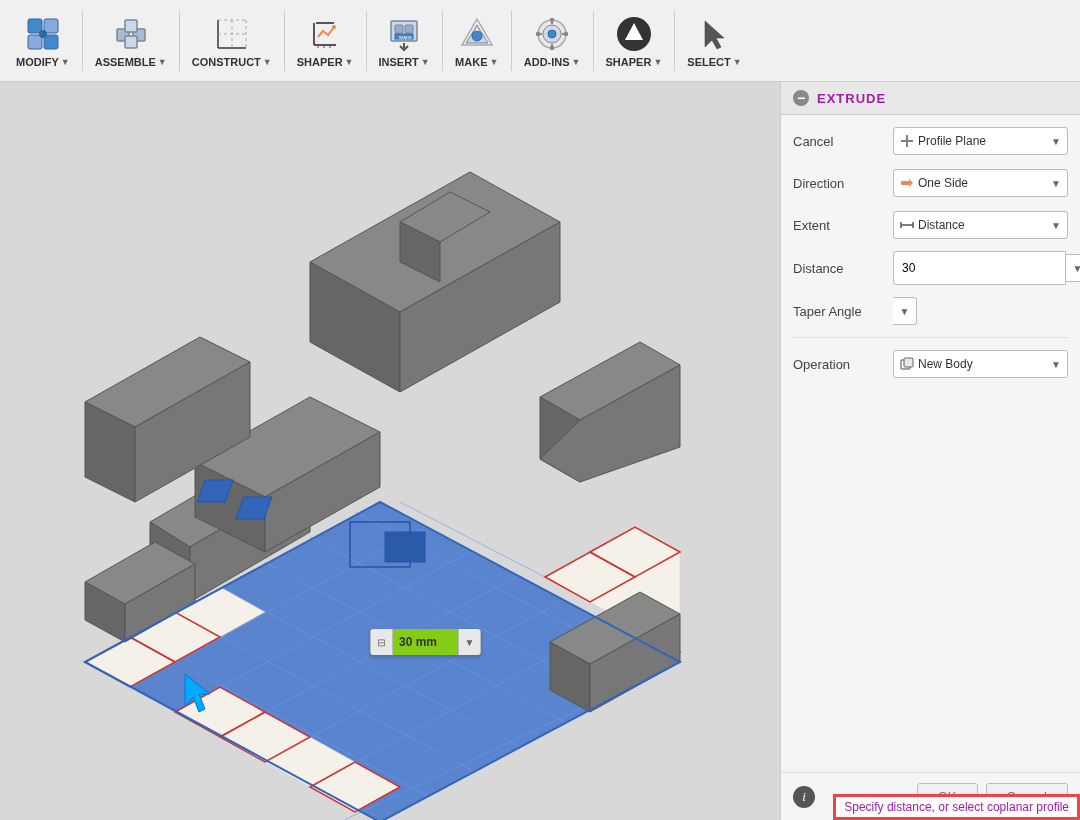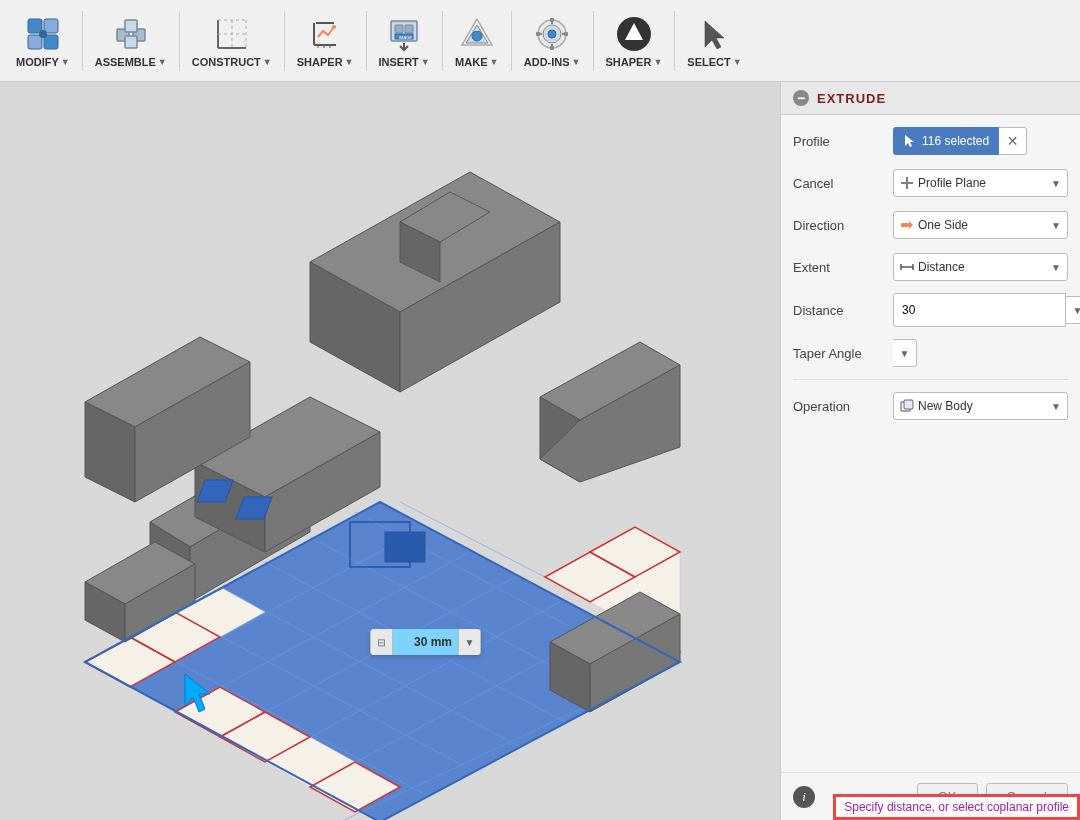--- a/index.html
+++ b/index.html
@@ -66,21 +66,21 @@
       gap: 8px;
     }
     #extrude-header .minus-btn {
       width: 16px; height: 16px;
       background: #888;
       border-radius: 50%;
       display: flex; align-items: center; justify-content: center;
       color: white; font-size: 14px; font-weight: bold;
       cursor: pointer; line-height: 1;
     }
-    #extrude-title { font-size: 13px; font-weight: bold; color: #7f1d1d; letter-spacing: 1px; }
+    #extrude-title { font-size: 13px; font-weight: bold; color: #a21caf; letter-spacing: 1px; }
 
     #extrude-body { padding: 10px 12px; flex: 1; }
 
     .field-row {
       display: flex;
       align-items: center;
       margin-bottom: 10px;
       min-height: 32px;
     }
     .field-label {
@@ -501,45 +501,33 @@
       <polygon points="85,580 380,740 680,580 380,420" fill="none" stroke="#3366bb" stroke-width="2"></polygon>
 
       <polygon points="400,140 450,110 490,130 440,160" fill="#888" stroke="#555" stroke-width="1"></polygon>
       <polygon points="400,140 440,160 440,200 400,180" fill="#666" stroke="#555" stroke-width="1"></polygon>
 
       <polygon points="185,592 185,625 193,615 199,630 205,627 199,612 210,612" fill="#00aaff" stroke="#0077dd" stroke-width="1"></polygon>
     </svg>
 
     <div id="dim-overlay">
       <div class="dim-lock">⊟</div>
-      <input type="text" value="30 mm" style="width: 65px; height: 26px; border: none; padding: 0px 6px; font-size: 12px; background: #7dd3fc; outline: none; color: rgb(51, 51, 51); font-weight: bold; text-align: right;">
+      <input type="text" value="30 mm" style="width: 65px; height: 26px; border: none; padding: 0px 6px; font-size: 12px; background: #84cc16; outline: none; color: rgb(51, 51, 51); font-weight: bold;">
       <div class="dim-expand">▼</div>
     </div>
   </div>
 
   <div id="extrude-panel">
     <div id="extrude-header">
       <div class="minus-btn">−</div>
       <div id="extrude-title">EXTRUDE</div>
     </div>
 
     <div id="extrude-body">
 
-      <div class="field-row">
-        <div class="field-label">Profile</div>
-        <div class="field-control">
-          <button class="profile-btn">
-            <svg width="14" height="14" viewBox="0 0 14 14">
-              <polygon points="2,1 2,12 5,9 7,13 9,12 7,8 11,8" fill="white"></polygon>
-            </svg>
-            <span>116 selected</span>
-          </button>
-          <button class="profile-clear">✕</button>
-        </div>
-      </div>
 
       <div class="field-row">
         <div class="field-label">Cancel</div>
         <div class="field-control">
           <div class="select-control">
             <div class="select-text">
               <svg width="14" height="14" viewBox="0 0 14 14">
                 <line x1="7" y1="1" x2="7" y2="13" stroke="#555" stroke-width="1.5"></line>
                 <line x1="1" y1="7" x2="6" y2="7" stroke="#555" stroke-width="1.5"></line>
                 <line x1="8" y1="7" x2="13" y2="7" stroke="#555" stroke-width="1.5"></line>

